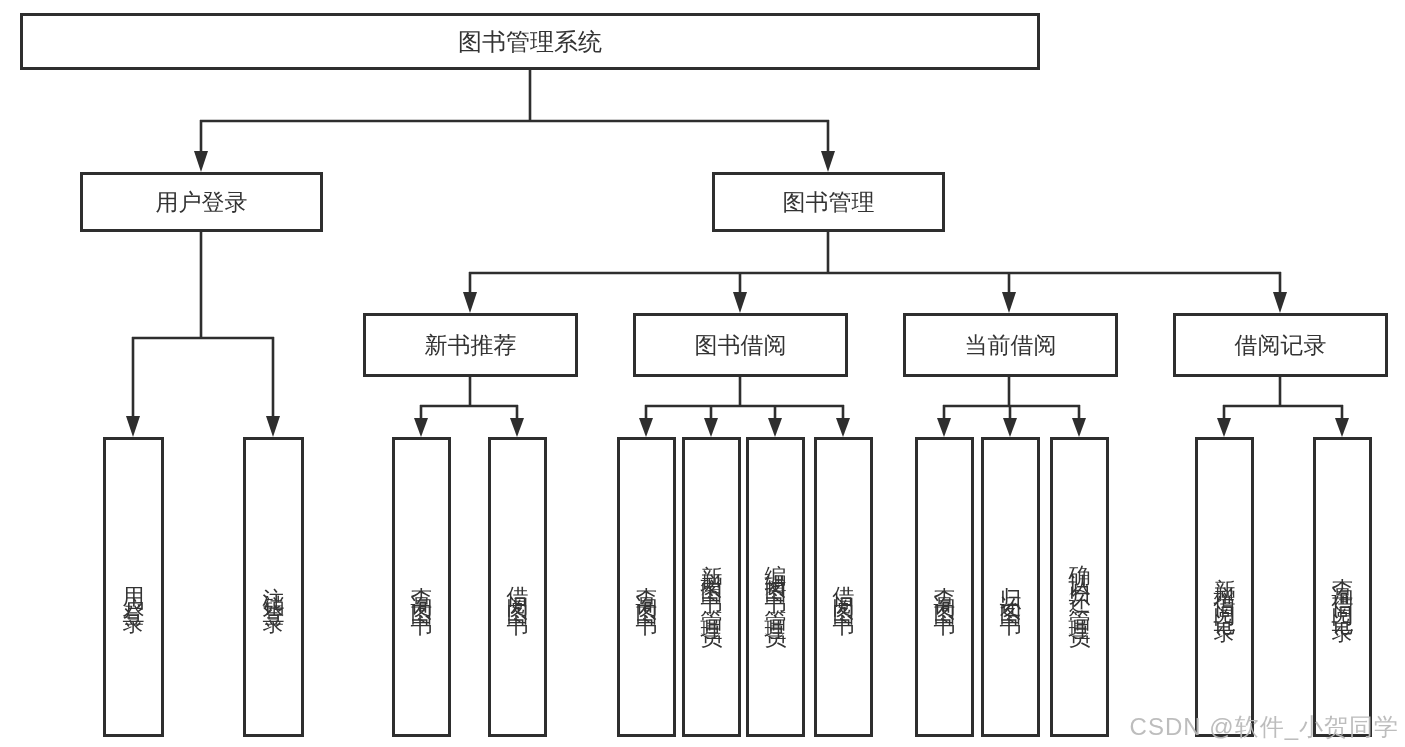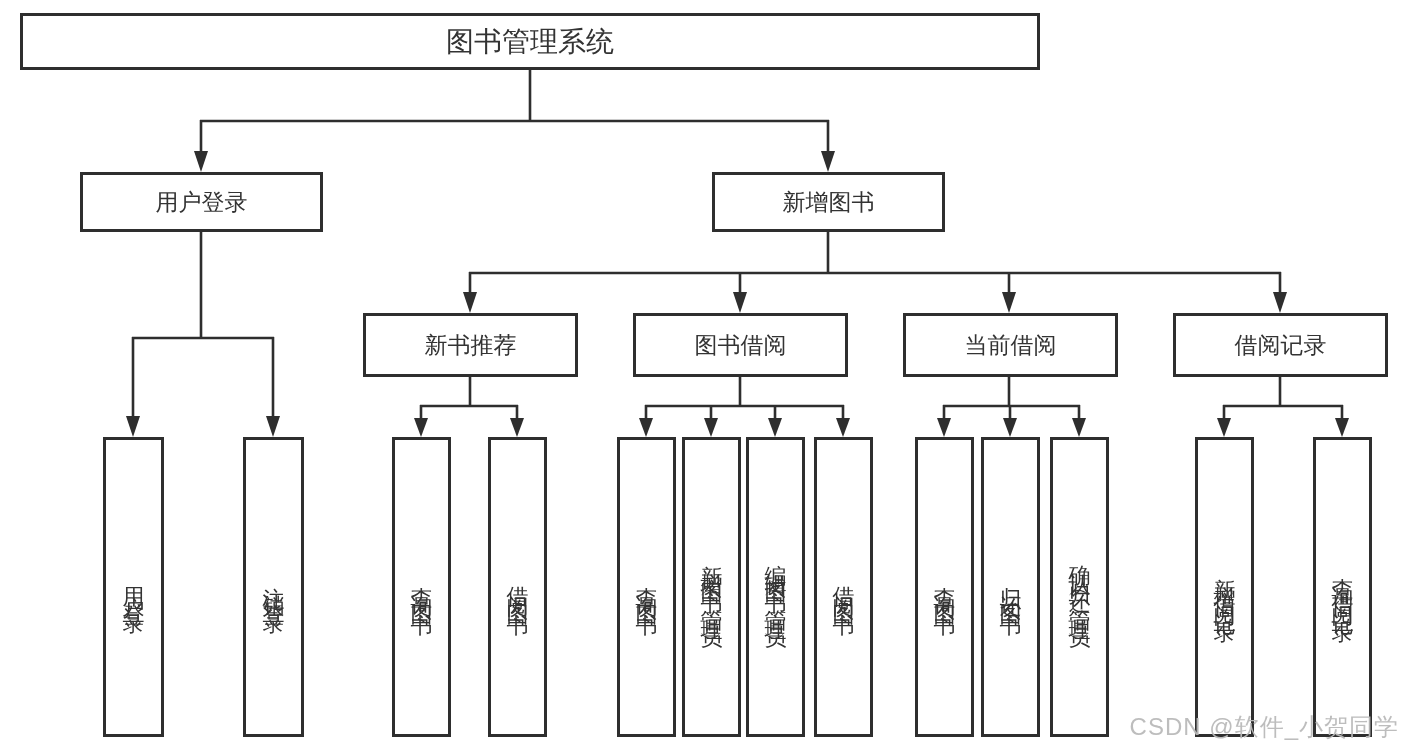--- a/index.html
+++ b/index.html
@@ -29,21 +29,21 @@
     box-sizing: border-box;
     border: 3px solid #2e2e2e;
     background: #ffffff;
     display: flex;
     align-items: center;
     justify-content: center;
     text-align: center;
   }
   .node.root {
     left: 20px; top: 13px; width: 1020px; height: 57px;
-    font-size: 28px;
+    font-size: 24px;
   }
   .node.branch {
     font-size: 23px;
   }
   .node.leaf {
     top: 437px;
     height: 300px;
   }
   .leaf .vtext {
     writing-mode: vertical-rl;
@@ -148,21 +148,21 @@
   </svg>
 
   <div class="node root">
     <span>图书管理系统</span>
   </div>
 
   <div class="node branch" style="left:80px; top:172px; width:243px; height:60px;">
     <span>用户登录</span>
   </div>
   <div class="node branch" style="left:712px; top:172px; width:233px; height:60px;">
-    <span>新增图书</span>
+    <span>图书管理</span>
   </div>
 
   <div class="node branch" style="left:363px; top:313px; width:215px; height:64px;">
     <span>新书推荐</span>
   </div>
   <div class="node branch" style="left:633px; top:313px; width:215px; height:64px;">
     <span>图书借阅</span>
   </div>
   <div class="node branch" style="left:903px; top:313px; width:215px; height:64px;">
     <span>当前借阅</span>

